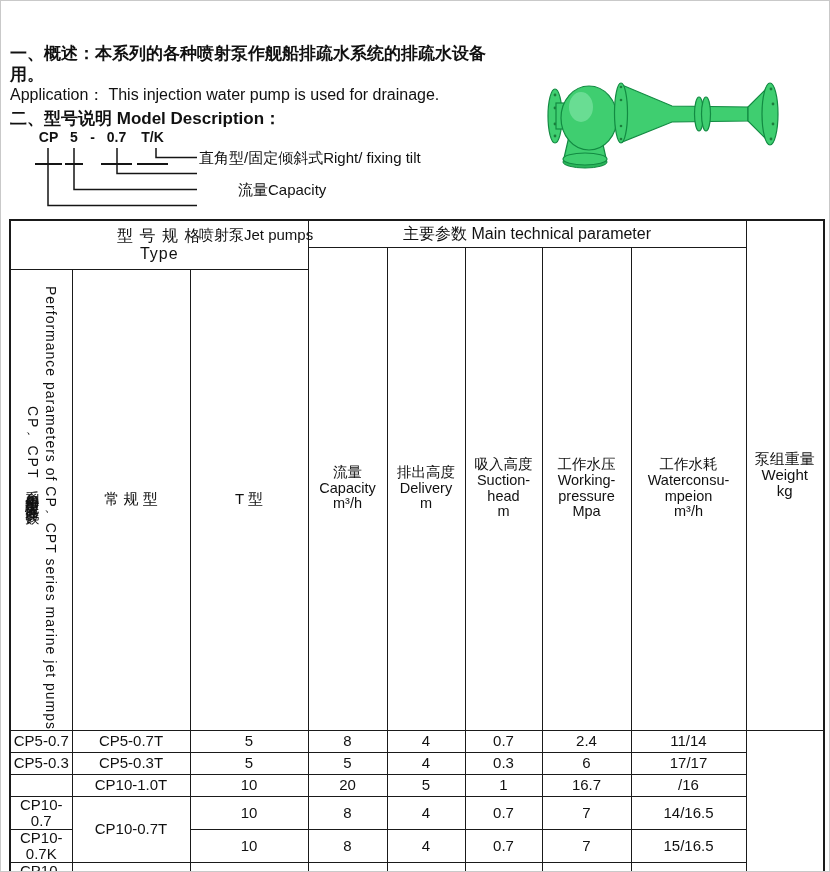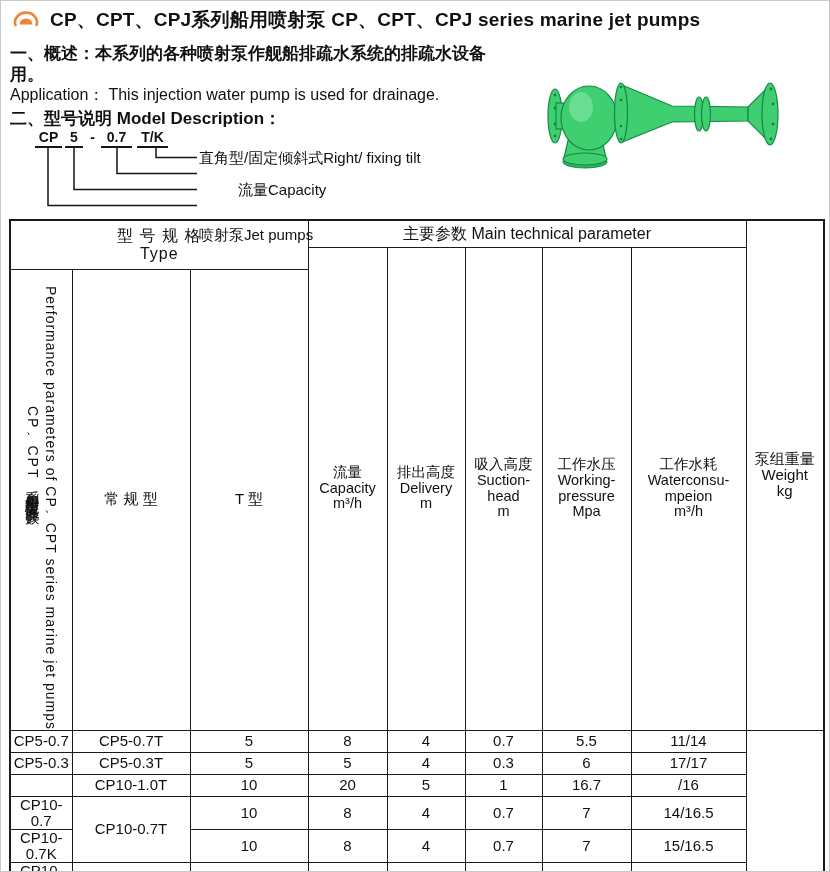--- a/index.html
+++ b/index.html
@@ -16,21 +16,21 @@
   .para { position:absolute; left:9px; white-space:nowrap; }
   .p1 { top:41px;  font-size:17px; font-weight:600; }
   .p2 { top:62px;  font-size:17px; font-weight:600; }
   .p3 { top:84px;  font-size:16px; }
   .p4 { top:106px; font-size:17px; font-weight:600; }
 
   
   .model-diagram { position:absolute; left:0; top:125px; width:545px; height:95px; }
   .model-diagram svg.connectors { position:absolute; left:0; top:0; }
   .cp-part { position:absolute; top:3px; font-size:14px; font-weight:bold; text-align:center;
-             border-bottom:2px solid #151515; padding-bottom:1px; }
+             border-bottom:2px solid #151515; padding-bottom:18px; }
   .cp-1 { left:34px;  width:27px; }
   .cp-2 { left:64px;  width:18px; }
   .cp-3 { left:85px;  width:13px; border-bottom:none; }
   .cp-4 { left:100px; width:31px; }
   .cp-5 { left:136px; width:31px; }
   .dg-label { position:absolute; left:198px; font-size:15px; white-space:nowrap;text-align:center; }
   .lbl-0 { top:23px; } .lbl-1 { top:39px; } .lbl-2 { top:55px;margin-left:39px; } .lbl-3 { top:71px;margin-top:29px; }
 
   
   .pump-photo { position:absolute; left:543px; top:73px; width:246px; height:104px; }
@@ -60,29 +60,20 @@
   .pfill { fill:#3fce70; stroke:#128a42; stroke-width:1.2; }
   .pdark { fill:#2bb55a; stroke:#128a42; stroke-width:1; }
   .phl   { fill:#8ceab0; opacity:.55; stroke:none; }
   .pbolt { fill:#1c7d3c; stroke:none; }
 </style>
 </head>
 <body>
 
 <div class="page">
 
-  <div class="title-row">
-    <span class="logo">
-      <svg width="30" height="24" viewBox="0 0 30 24">
-        <path d="M4.5 17 A 11 9.5 0 1 1 25.5 17" fill="none" stroke="#ef8435" stroke-width="2.6" stroke-linecap="round"></path>
-        <path d="M8.5 16.5 A 6.5 6 0 0 1 21.5 16.5 Z" fill="#ef8435"></path>
-      </svg>
-    </span>
-    <h1>CP、CPT、CPJ系列船用喷射泵 CP、CPT、CPJ series marine jet pumps</h1>
-  </div>
 
   <div class="para p1">一、概述：本系列的各种喷射泵作舰船排疏水系统的排疏水设备</div>
   <div class="para p2">用。</div>
   <div class="para p3">Application： This injection water pump is used for drainage.</div>
   <div class="para p4">二、型号说明 Model Description：</div>
 
   <div class="model-diagram">
     <svg class="connectors" width="545" height="95" viewBox="0 0 545 95">
       <path d="M155,22 V31.5 H196" fill="none" stroke="#151515" stroke-width="1.5"></path>
       <path d="M116,22 V47.5 H196" fill="none" stroke="#151515" stroke-width="1.5"></path>
@@ -190,21 +181,21 @@
       </tr>
     </thead>
     <tbody id="spec-tbody">
         <tr>
           <td>CP5-0.7</td>
           <td>CP5-0.7T</td>
           <td>5</td>
           <td>8</td>
           <td>4</td>
           <td>0.7</td>
-          <td>5.5</td>
+          <td>2.4</td>
           <td>11/14</td>
         </tr>
         <tr>
           <td>CP5-0.3</td>
           <td>CP5-0.3T</td>
           <td>5</td>
           <td>5</td>
           <td>4</td>
           <td>0.3</td>
           <td>6</td>

